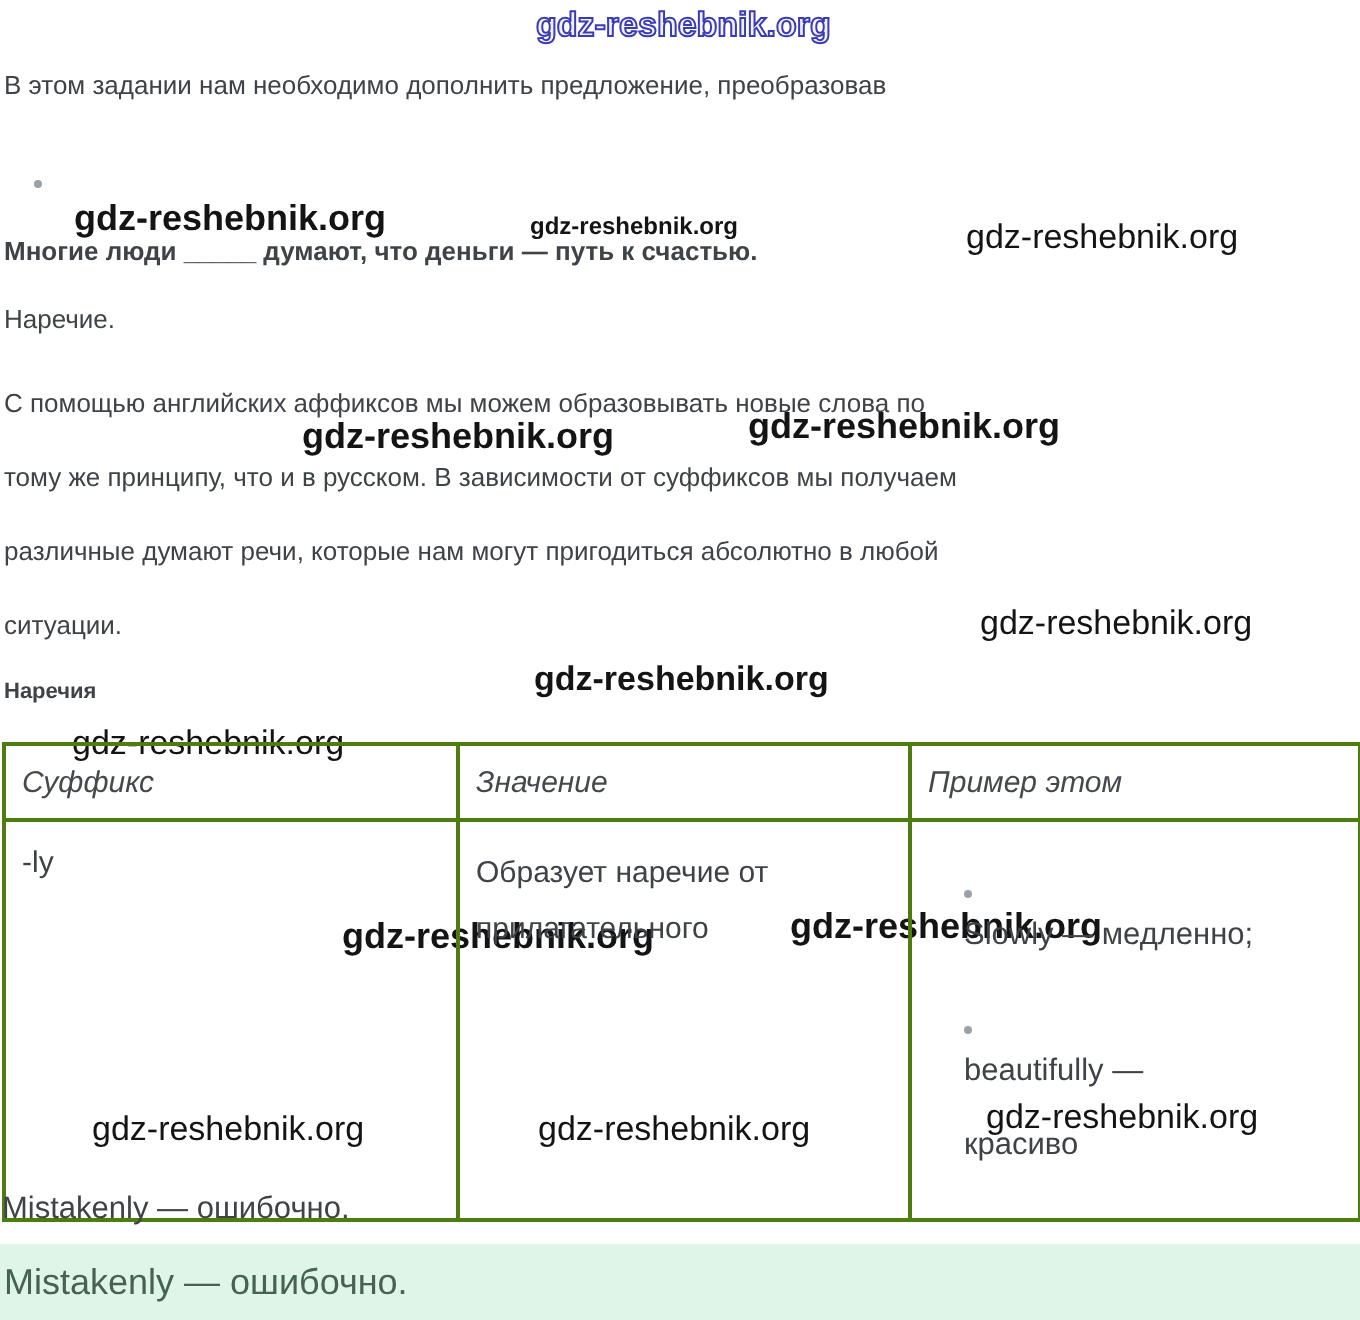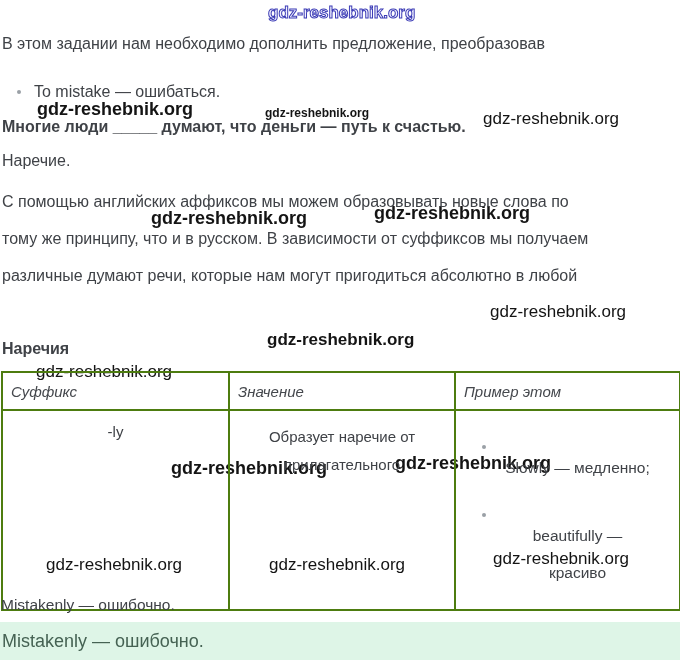--- a/index.html
+++ b/index.html
@@ -1,48 +1,48 @@
 <!DOCTYPE html>
 <html><head>
 <meta charset="utf-8">
 <style>
   html,body { margin:0; padding:0; background:#ffffff; }
   .page {
     position:relative; width:680px; height:660px; overflow:hidden;
     background:#ffffff; color:#3f4247;
     font-family:"Liberation Sans", sans-serif;
   }
-  .txt { position:absolute; font-size:16px; white-space:nowrap; }
+  .txt { position:absolute; font-size:13px; white-space:nowrap; }
   .wm {
     position:absolute; white-space:nowrap; color:#141414;
     font-family:"Liberation Sans", sans-serif; line-height:1;
   }
   .wm-blue {
     color:#f2f2ff;
     -webkit-text-stroke:1px #3b3bb5;
     font-weight:700;
   }
   .bullet-dot {
     position:absolute; width:4px; height:4px; border-radius:50%;
     background:#9aa0a6;
   }
   .expl-line { display:block; height:37px; line-height:37px; }
-  .heading { position:absolute; font-size:16px; font-weight:700; white-space:nowrap; }
+  .heading { position:absolute; font-size:11px; font-weight:700; white-space:nowrap; }
 
   table.ans-table {
     position:absolute; top:371px; left:1px; width:678px;
     border-collapse:collapse; table-layout:fixed;
   }
   .ans-table th, .ans-table td { border:2px solid #4d7c0f; }
   .ans-table thead th {
     height:36px; vertical-align:middle; text-align:left;
     font-style:italic; font-weight:400; font-size:15px; color:#45484d;
     padding:0 0 0 8px;
   }
-  .ans-table tbody td { height:178px; font-size:15px;text-align:center; }
+  .ans-table tbody td { height:178px; font-size:15px; }
   td.cell-suffix { vertical-align:top; padding:12px 8px 8px 8px; }
   td.cell-meaning { vertical-align:top; padding:12px 8px 8px 8px; }
   .meaning-line { display:block; line-height:28px; white-space:nowrap; }
   td.cell-examples { vertical-align:middle; padding:0 6px 0 26px; }
   .example-item { display:flex; margin:0 0 11px 0;flex-direction:column; }
   .example-item:last-child { margin-bottom:0; }
   .example-dot {
     flex:0 0 4px; width:4px; height:4px; border-radius:50%;
     background:#9aa0a6; margin:16px 13px 0 0;
   }
@@ -75,30 +75,30 @@
   <div class="wm" style="left:36px; top:363px; font-size:17px; font-weight:500;">gdz-reshebnik.org</div>
   <div class="wm" style="left:171px; top:459px; font-size:18px; font-weight:600;">gdz-reshebnik.org</div>
   <div class="wm" style="left:395px; top:454px; font-size:18px; font-weight:600;">gdz-reshebnik.org</div>
   <div class="wm" style="left:46px; top:556px; font-size:17px; font-weight:400;">gdz-reshebnik.org</div>
   <div class="wm" style="left:269px; top:556px; font-size:17px; font-weight:400;">gdz-reshebnik.org</div>
   <div class="wm" style="left:493px; top:550px; font-size:17px; font-weight:500;">gdz-reshebnik.org</div>
 
   <div class="txt" style="left:2px; top:35px;">В этом задании нам необходимо дополнить предложение, преобразовав</div>
 
   <span class="bullet-dot" style="left:17px; top:90px;"></span>
-  <div class="txt" style="left:34px; top:83px;">To mistake — ошибаться.</div>
 
   <div class="txt" style="left:2px; top:118px;font-weight:bold;">Многие люди _____ думают, что деньги — путь к счастью.</div>
 
   <div class="txt" style="left:2px; top:152px;">Наречие.</div>
 
   <div class="txt" style="left:2px; top:183px; white-space:nowrap;">
     <span class="expl-line">С помощью английских аффиксов мы можем образовывать новые слова по</span>
     <span class="expl-line">тому же принципу, что и в русском. В зависимости от суффиксов мы получаем</span>
     <span class="expl-line">различные думают речи, которые нам могут пригодиться абсолютно в любой</span>
+    <span class="expl-line">ситуации.</span>
   </div>
 
   <div class="heading" style="left:2px; top:340px;">Наречия</div>
 
   <table class="ans-table">
     <colgroup>
       <col style="width:227px">
         <col style="width:226px">
         <col style="width:225px">
     </colgroup>

